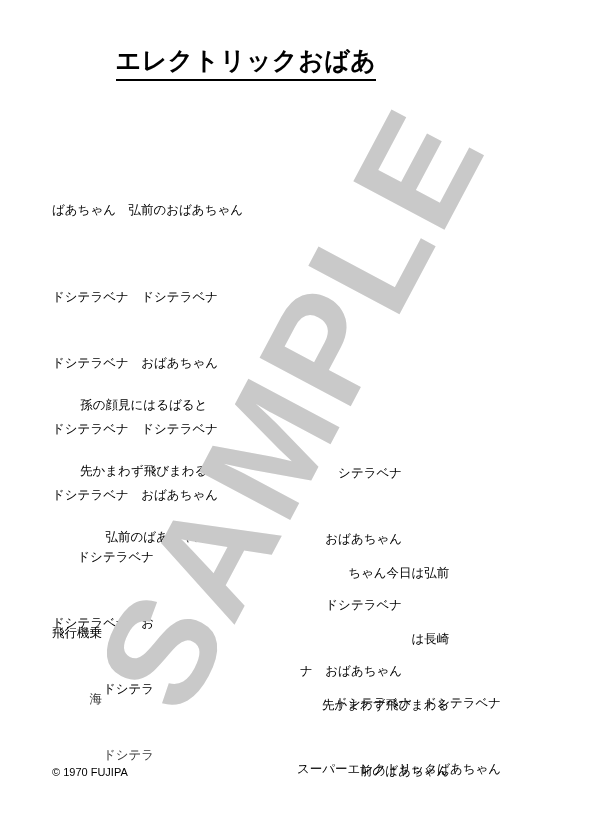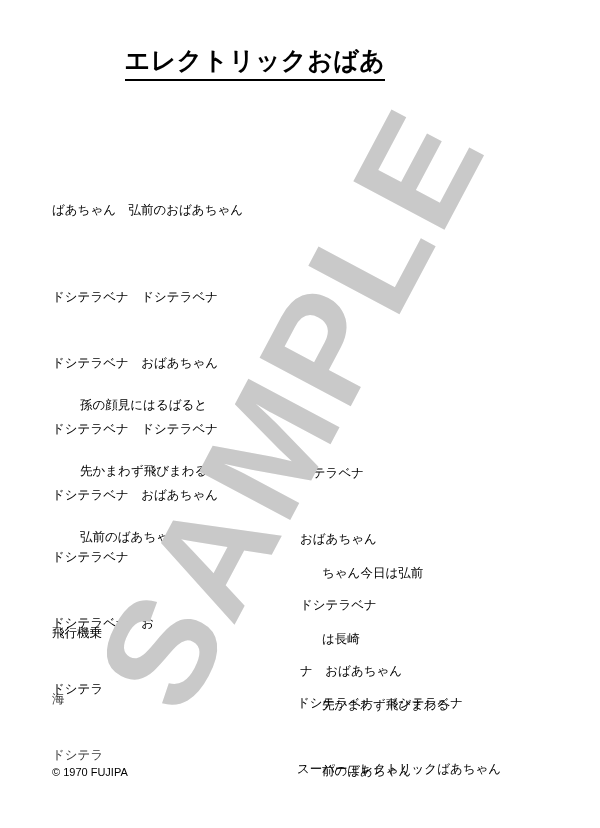--- a/index.html
+++ b/index.html
@@ -18,21 +18,21 @@
     width: 600px;
     height: 828px;
     background: #ffffff;
     overflow: hidden;
   }
 
   
   .title {
     position: absolute;
     top: 44px;
-    left: 13px;
+    left: 4px;
     width: 484px;
     text-align: center;
     font-size: 25px;
     font-weight: bold;
     letter-spacing: 0.5px;
     color: #000000;
     z-index: 4;
   }
   .title span {
     display: inline-block;
@@ -56,21 +56,21 @@
 
   .b1 { top: 155px; }
   .b2 { top: 242px; }
   .b3 { top: 350px; margin-left: 28px; }
   .b4 { top: 502px; }
   .b5 { top: 578px; }
   .b6 { top: 418px; }
   .b7 { top: 518px; margin-left: 25px; }
   .b8 { top: 648px; }
 
-  .line { display: block; }
+  .line { display: block; text-align: right; }
 
   
   .faded { color: #3b3b3b; }
 
   
   .copyright {
     position: absolute;
     left: 52px;
     top: 766px;
     font-size: 11px;

